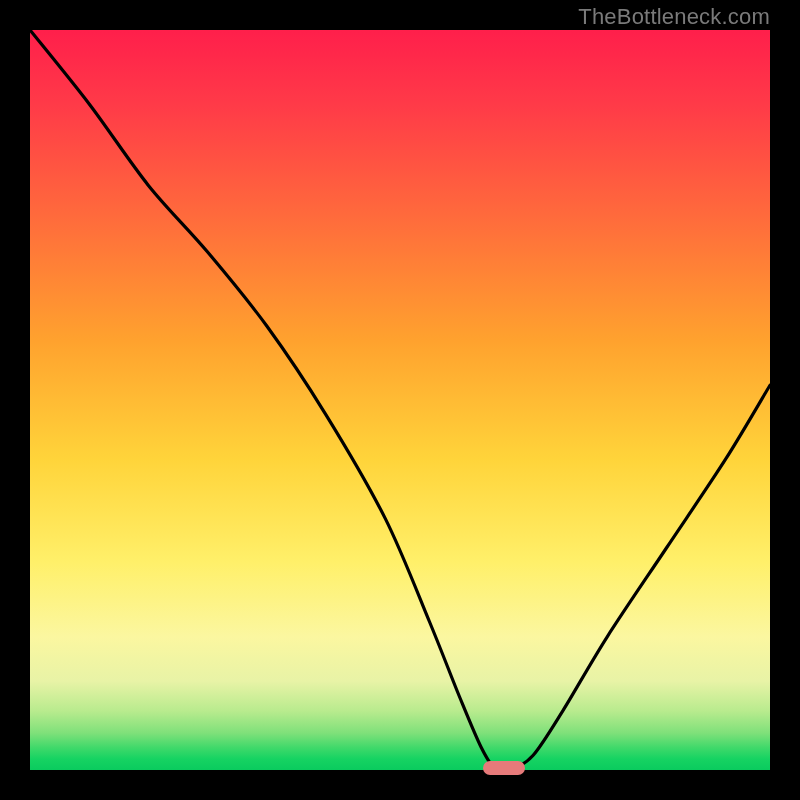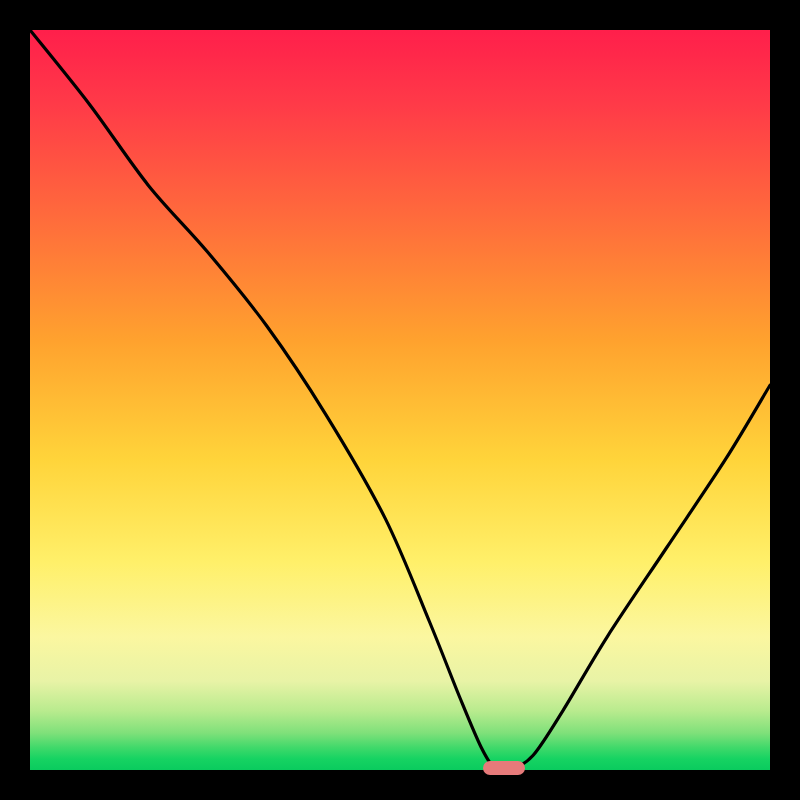--- a/index.html
+++ b/index.html
@@ -75,13 +75,14 @@
 
   <div class="plot-area">
 
     <svg class="curve-svg" viewBox="0 0 740 740" preserveAspectRatio="none">
       <path id="curve-path" fill="none" stroke="#000000" stroke-width="3.2" stroke-linecap="round" stroke-linejoin="round" d="M 0.00 0.00 C 9.47 11.84, 40.26 49.14, 59.20 74.00 C 78.14 98.86, 99.46 131.72, 118.40 155.40 C 137.34 179.08, 158.66 199.50, 177.60 222.00 C 196.54 244.50, 217.86 269.95, 236.80 296.00 C 255.74 322.05, 277.06 354.02, 296.00 384.80 C 314.94 415.58, 338.62 455.25, 355.20 488.40 C 371.78 521.55, 387.76 563.58, 399.60 592.00 C 411.44 620.42, 420.91 645.87, 429.20 666.00 C 437.49 686.13, 445.48 705.96, 451.40 717.80 C 457.32 729.64, 461.46 736.45, 466.20 740.00 C 470.94 743.55, 475.08 742.37, 481.00 740.00 C 486.92 737.63, 494.91 734.67, 503.20 725.20 C 511.49 715.73, 520.96 699.74, 532.80 680.80 C 544.64 661.86, 560.62 632.85, 577.20 606.80 C 593.78 580.75, 617.46 546.42, 636.40 518.00 C 655.34 489.58, 679.02 455.25, 695.60 429.20 C 712.18 403.15, 732.90 367.04, 740.00 355.20"></path>
     </svg>
 
     <div id="marker" class="marker" style="left: 473.6px; top: 738px; background: rgb(230, 122, 122);"></div>
   </div>
 
+  <div class="watermark">TheBottleneck.com</div>
 </div>
 
 </body></html>

